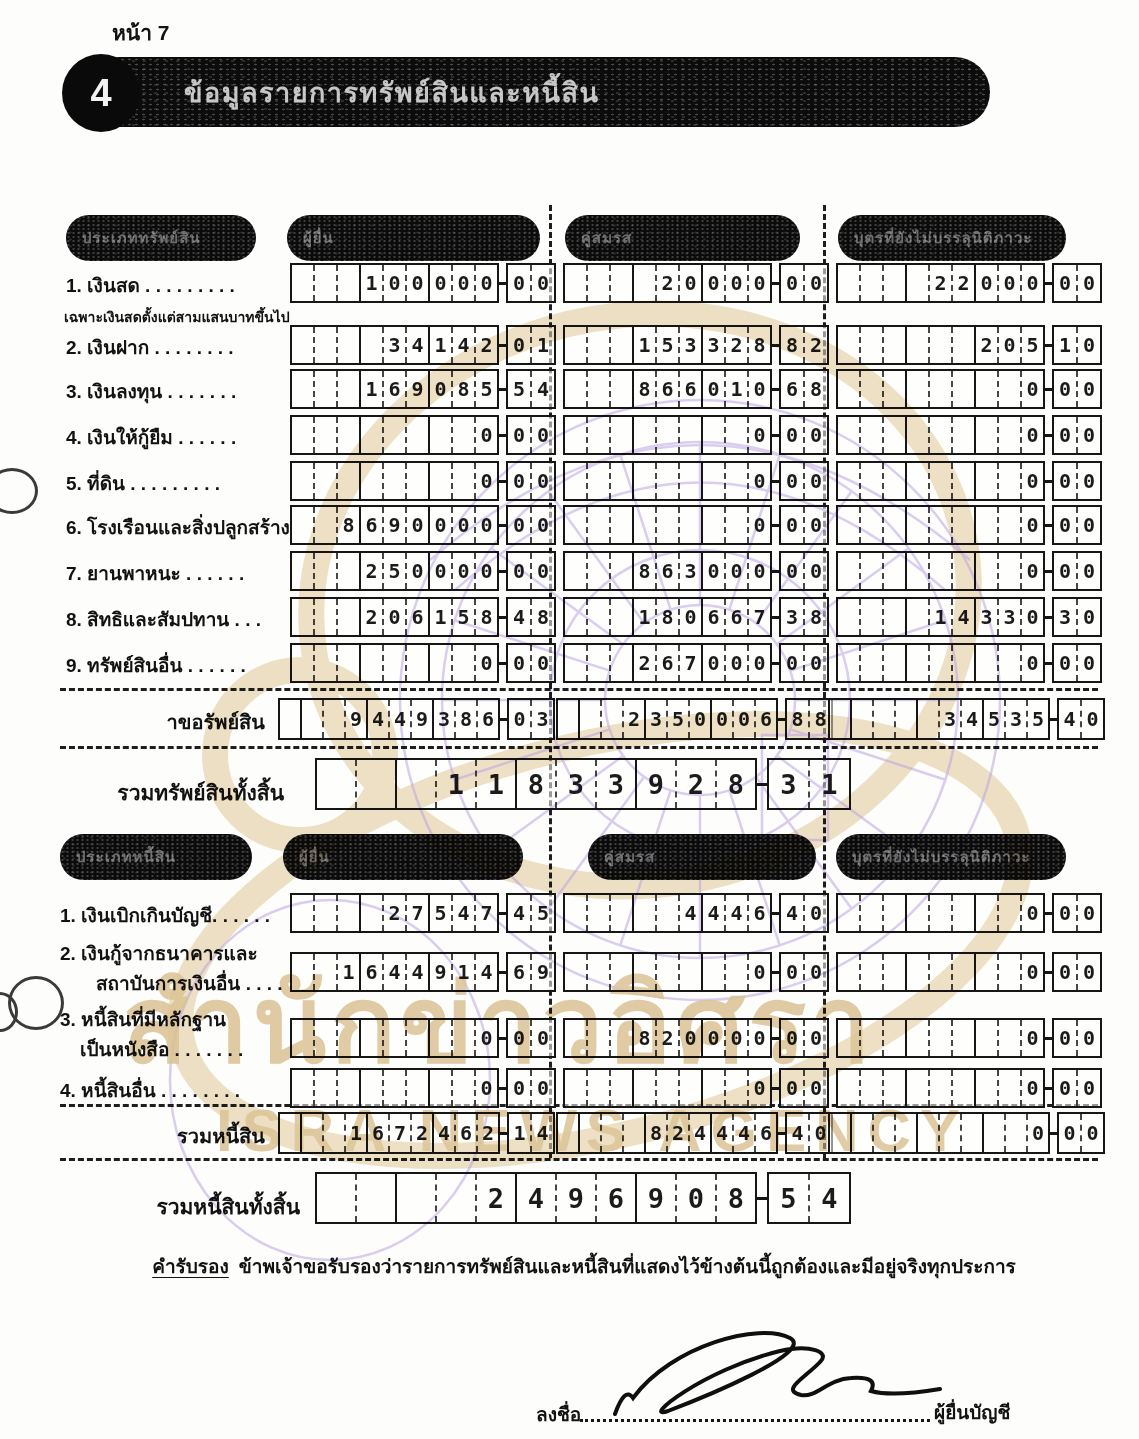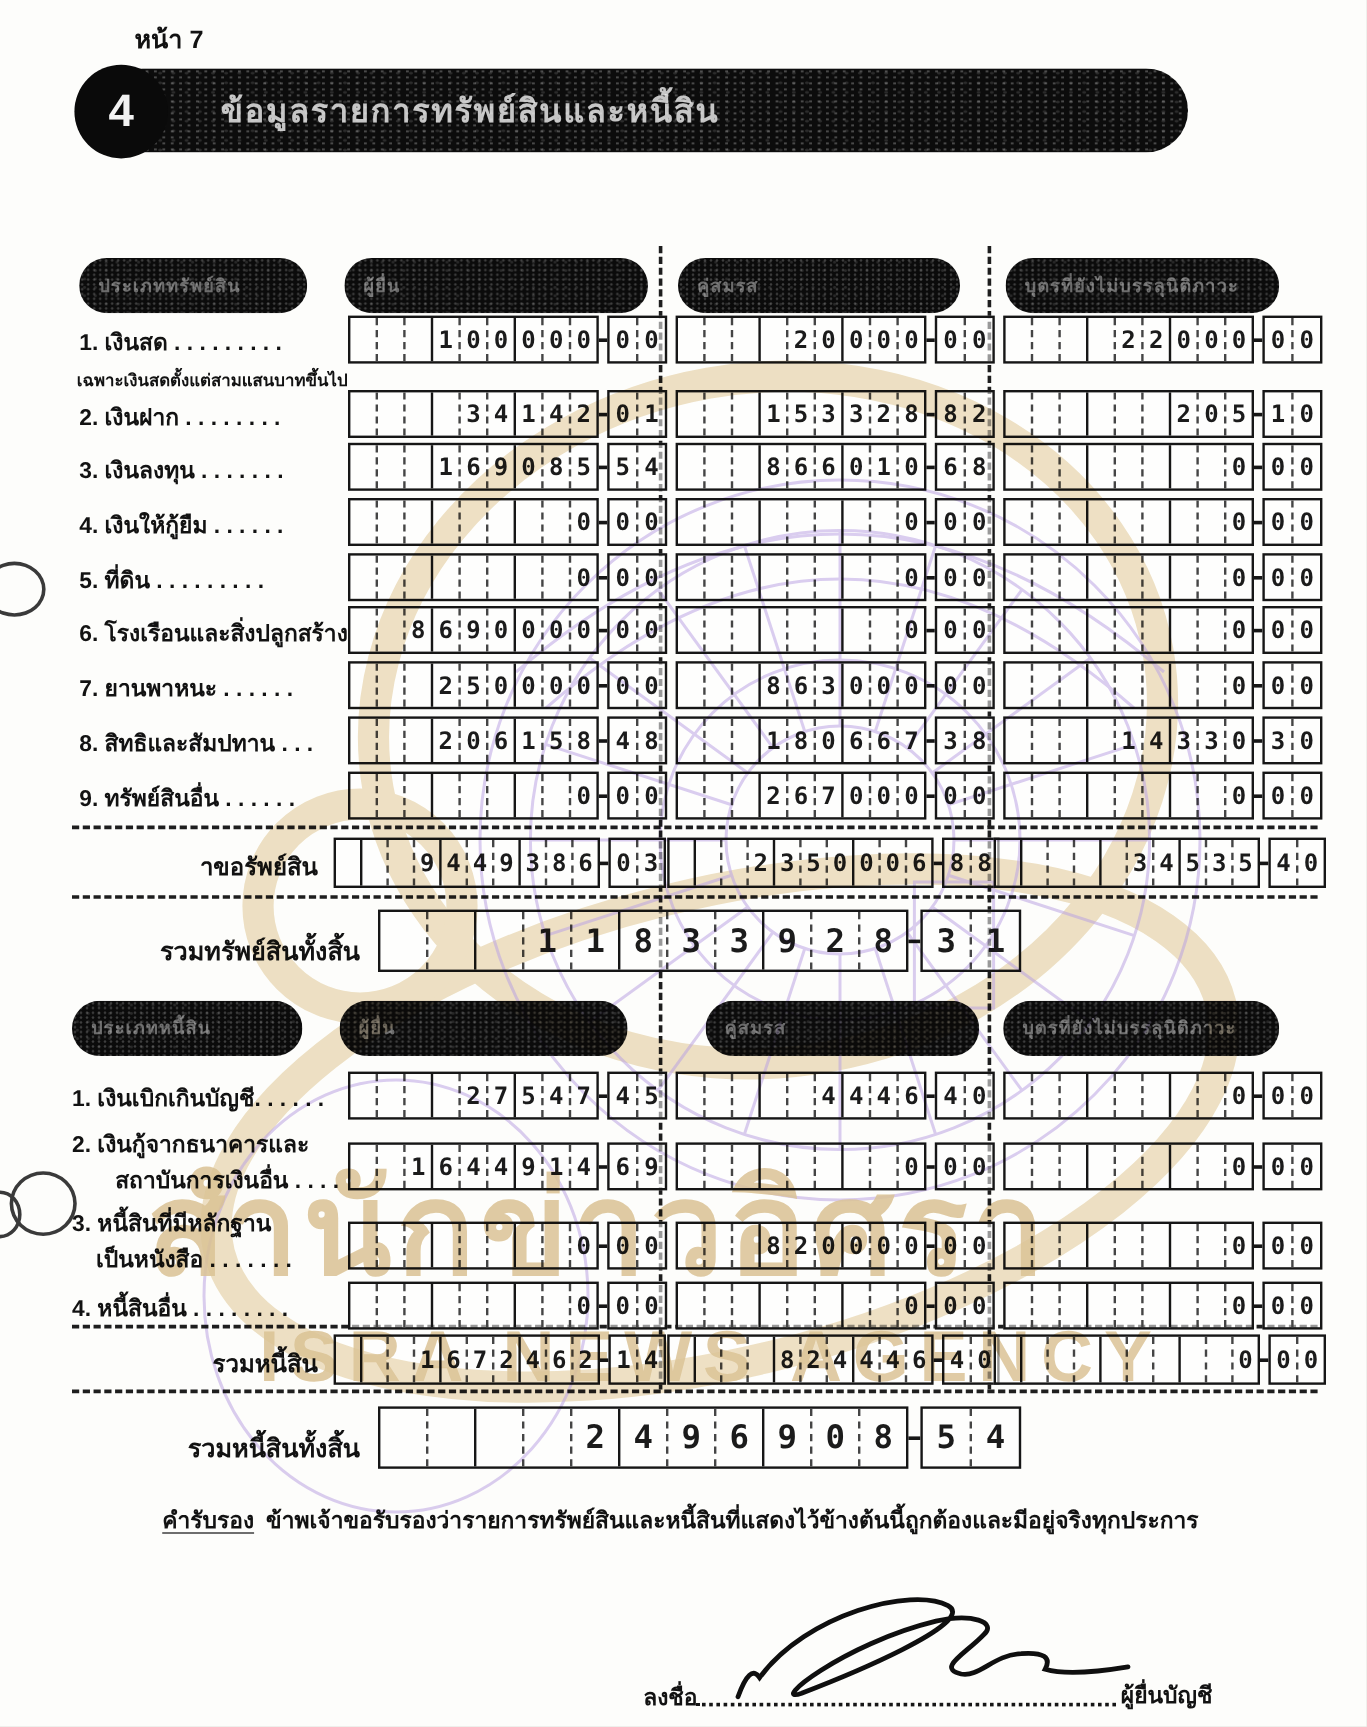--- a/index.html
+++ b/index.html
@@ -31,21 +31,21 @@
   .strip{position:absolute;display:flex;align-items:center;z-index:2;}
   .intbox{display:flex;border:2.5px solid #161616;background:rgba(255,255,255,.55);}
   .cell{display:flex;align-items:center;justify-content:center;
         font-family:"DejaVu Sans Mono",monospace;font-weight:700;color:#1b1b1b;}
   .cb-dash{border-left:2px dashed #454545;}
   .cb-solid{border-left:2.5px solid #161616;}
   .conn{height:3px;background:#161616;}
   .vline{position:absolute;width:0;border-left:3px dashed #1e1e1e;z-index:1;}
   .hline{position:absolute;height:0;border-top:3px dashed #1e1e1e;z-index:1;}
   
-  .cert{position:absolute;left:107px;top:1251px;width:920px;text-align:center;font-size:19px;
+  .cert{position:absolute;left:124px;top:1251px;width:920px;text-align:center;font-size:19px;
         font-weight:700;z-index:2;}
   .cert .cert-head{text-decoration:underline;text-underline-offset:4px;margin-right:10px;}
   .sig-prefix{position:absolute;left:536px;top:1399px;font-size:19px;font-weight:600;z-index:2;}
   .sig-dots{position:absolute;left:580px;top:1419px;width:350px;border-top:3px dotted #161616;z-index:2;}
   .sig-suffix{position:absolute;left:934px;top:1397px;font-size:19px;font-weight:700;z-index:2;}
   .sigsvg{position:absolute;left:0;top:0;z-index:3;pointer-events:none;}
   
   .punch{position:absolute;border:3px solid #3a3a3a;border-radius:50%;z-index:2;}
   
   .wm{position:absolute;inset:0;pointer-events:none;mix-blend-mode:multiply;z-index:6;}
@@ -710,21 +710,21 @@
         <div class="cell cb-solid" style="width: 20px; height: 38px; font-size: 20px;">5</div>
         <div class="cell cb-dash" style="width: 20px; height: 38px; font-size: 20px;">3</div>
         <div class="cell cb-dash" style="width: 20px; height: 38px; font-size: 20px;">5</div>
       </div>
       <div class="conn" style="width: 7px;"></div>
       <div class="intbox">
         <div class="cell" style="width: 21px; height: 38px; font-size: 20px;">4</div>
         <div class="cell cb-dash" style="width: 21px; height: 38px; font-size: 20px;">0</div>
       </div>
     </div>
-    <div class="lbl" style="left: 60px; top: 776px; width: 240px; text-align: right; font-size: 21px; font-weight: 700;">รวมทรัพย์สินทั้งสิ้น</div>
+    <div class="lbl" style="left: 44px; top: 776px; width: 240px; text-align: right; font-size: 21px; font-weight: 700;">รวมทรัพย์สินทั้งสิ้น</div>
     <div class="strip" style="left: 315px; top: 758px;">
       <div class="intbox">
         <div class="cell" style="width: 38px; height: 48px; font-size: 27px;"></div>
         <div class="cell cb-dash" style="width: 38px; height: 48px; font-size: 27px;"></div>
         <div class="cell cb-solid" style="width: 38px; height: 48px; font-size: 27px;"></div>
         <div class="cell cb-dash" style="width: 38px; height: 48px; font-size: 27px;">1</div>
         <div class="cell cb-dash" style="width: 38px; height: 48px; font-size: 27px;">1</div>
         <div class="cell cb-solid" style="width: 38px; height: 48px; font-size: 27px;">8</div>
         <div class="cell cb-dash" style="width: 38px; height: 48px; font-size: 27px;">3</div>
         <div class="cell cb-dash" style="width: 38px; height: 48px; font-size: 27px;">3</div>

